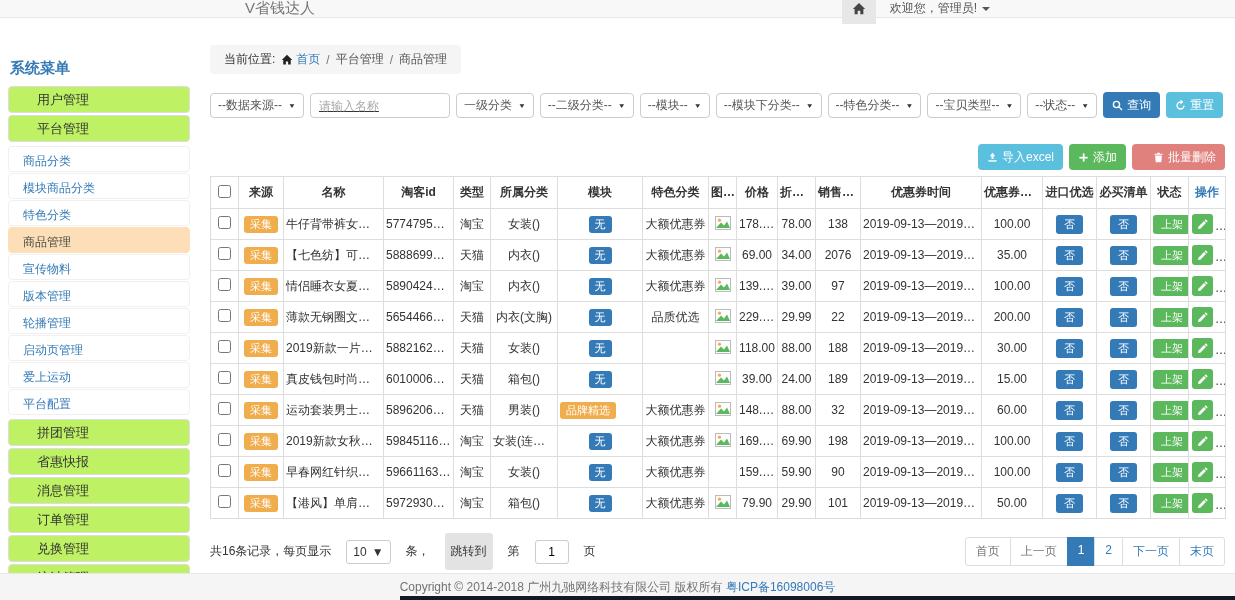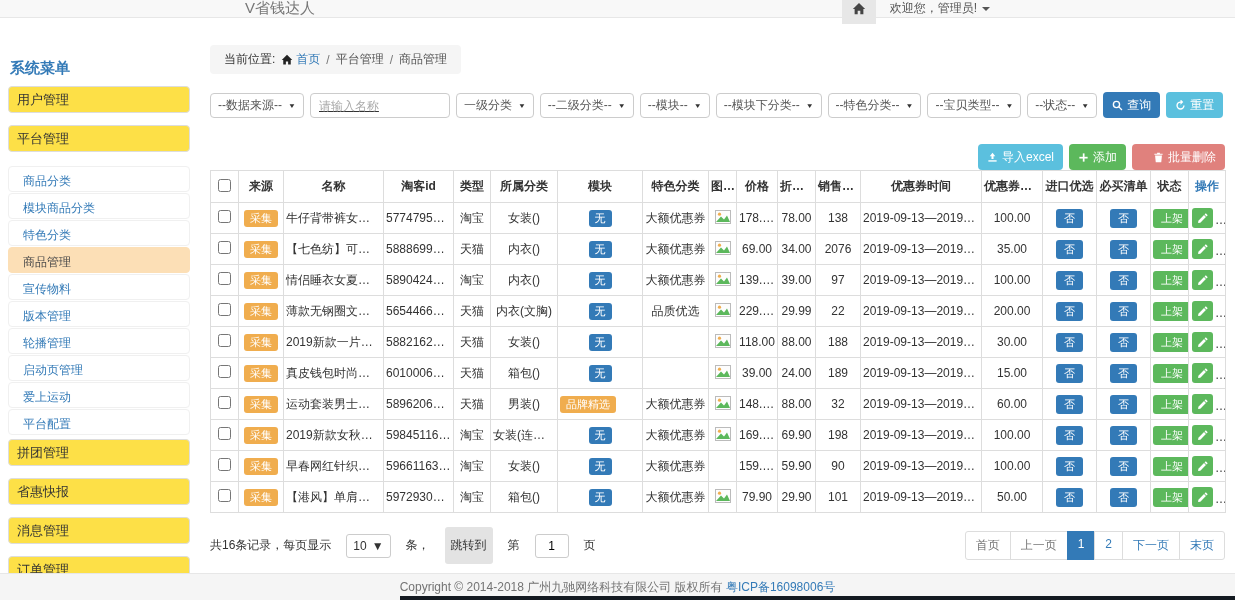--- a/index.html
+++ b/index.html
@@ -12,22 +12,22 @@
             border-bottom:1px solid #e7e7e7; display:flex; align-items:center; }
   .brand { padding-left:245px; font-size:15px; color:#777; }
   .topbar-right { margin-left:auto; display:flex; align-items:center; margin-right:245px; }
   .home-btn { width:34px; height:30px; background:#e7e7e7; display:flex; align-items:center; justify-content:center; cursor:pointer; }
   .welcome { font-size:12px; color:#555; margin-left:14px; display:flex; align-items:center; gap:5px; cursor:pointer; }
   .caret { display:inline-block; width:0; height:0; border-left:4px solid transparent; border-right:4px solid transparent; border-top:4px solid #555; }
 
   
   .sidebar { position:absolute; left:8px; top:53px; width:182px; }
   .side-title { color:#337ab7; font-weight:bold; font-size:15px; padding:6px 2px 8px 2px; }
-  .side-panel { background:#fde047; border:1px solid #ddd; border-radius:4px; padding:6px 8px;
-                font-size:13px; color:#333; margin-bottom:12px; height:27px; line-height:14px; cursor:pointer; }
+  .side-panel { background:#bef264; border:1px solid #ddd; border-radius:4px; padding:6px 28px;
+                font-size:13px; color:#333; margin-bottom:2px; height:27px; line-height:14px; cursor:pointer; }
   .side-sub { padding:2px 0 3px 0; }
   .side-sub-item { background:#fff; border:1px solid #f0f0f0; border-radius:4px; color:#337ab7;
                    font-size:12px; padding:6px 14px; height:26px; margin-bottom:1px; cursor:pointer; }
   .side-sub-item.active { background:#fcdfb6; border-color:#fcdfb6; color:#4a4a4a; }
 
   
   .main { position:absolute; left:210px; top:45px; width:1015px; }
   .breadcrumb { display:inline-flex; align-items:center; gap:6px; background:#f5f5f5; border-radius:4px;
                 padding:6px 14px; font-size:12px; color:#777; }
   .breadcrumb .loc { color:#333; }
@@ -45,21 +45,21 @@
   .btn { display:inline-flex; align-items:center; gap:4px; height:26px; padding:0 9px; border:none;
          border-radius:4px; color:#fff; font-size:12px; cursor:pointer; font-family:inherit; }
   .btn-primary { background:#337ab7; }
   .btn-info { background:#5bc0de; }
   .btn-success { background:#5cb85c; }
   .btn-danger-soft { background:#e0817d;padding-left:21px; }
 
   .toolbar { display:flex; justify-content:flex-end; gap:6px; margin-top:26px; }
 
   
-  table.grid { width:100%; border-collapse:collapse; table-layout:fixed; font-size:12px; }
+  table.grid { width:100%; border-collapse:collapse; table-layout:fixed; margin-top:6px; font-size:12px; }
   .grid th, .grid td { border:1px solid #ddd; padding:5px 2px; text-align:center; vertical-align:middle;
                        overflow:hidden; white-space:nowrap; text-overflow:ellipsis; }
   .grid th { font-weight:bold; color:#333; background:#fff; padding:7px 2px; }
   .grid th.op-head { color:#337ab7; }
   .bdg { display:inline-block; padding:2px 6px; border-radius:3px; color:#fff; font-size:11px; line-height:13px; }
   .bdg-orange { background:#f0ad4e; }
   .bdg-blue { background:#337ab7; }
   .bdg-green { background:#5cb85c; }
   .bdg-btn { cursor:pointer; padding:3px 8px; }
   .mini { display:inline-flex; align-items:center; justify-content:center; width:21px; height:20px;

